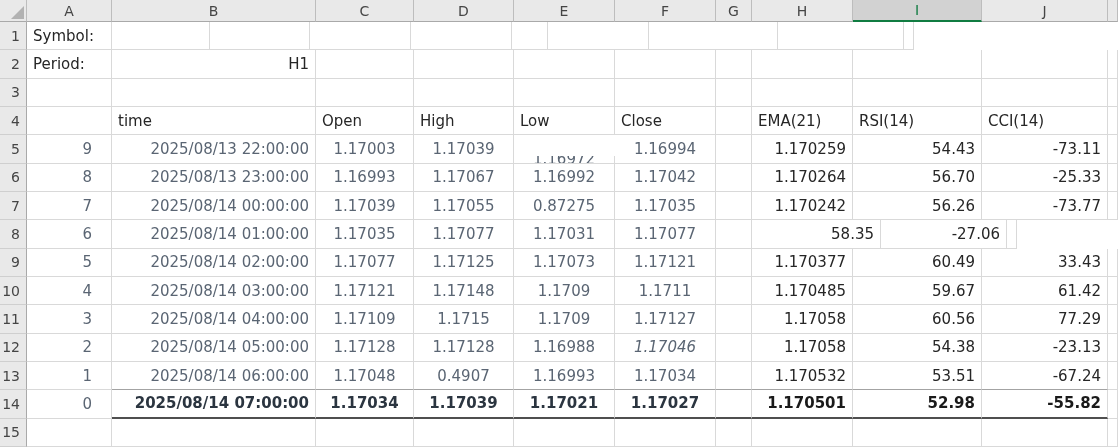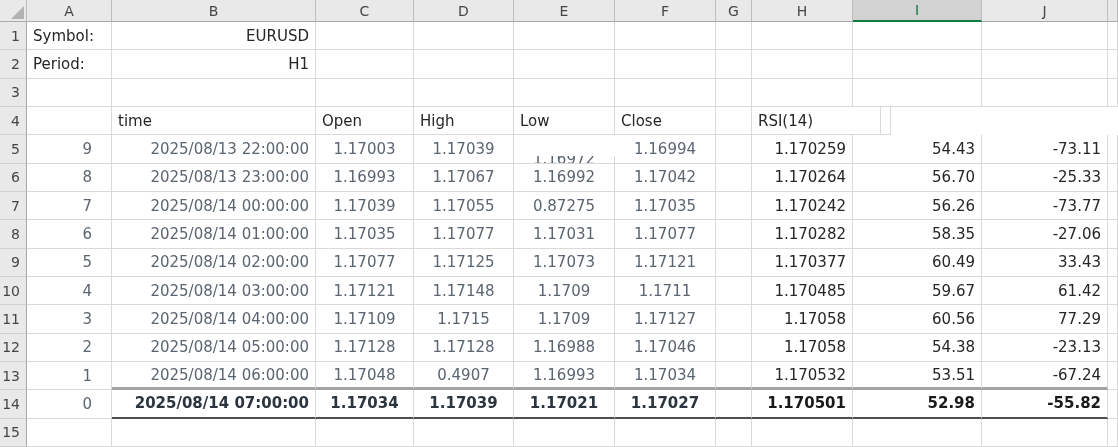--- a/index.html
+++ b/index.html
@@ -53,21 +53,21 @@
   }
   .al{justify-content:flex-start;padding-left:6px;}
   .ar{justify-content:flex-end;padding-right:6px;}
   .ac{justify-content:center;}
   .pada{padding-right:19px;}
   .tgray{color:#5a6573;}
   .tblk{color:#262626;}
   .tdark{color:#2b3540;}
   .tsum{color:#1a1a1a;}
   .bold{font-weight:bold;}
-  .sumt{border-bottom:3px solid #a3a3a3;}
+  .sumt{border-bottom:1px solid #a3a3a3;}
   .sumb{border-bottom:2px solid #4f4f4f;}
 </style>
 </head>
 <body>
 
 <div id="sheet">
     <div class="hdr-row">
       <div class="hdr-cell corner" style="width: 27px;"></div>
       <div class="hdr-cell" style="width: 85px;">A</div>
       <div class="hdr-cell" style="width: 204px;">B</div>
@@ -77,21 +77,20 @@
       <div class="hdr-cell" style="width: 101px;">F</div>
       <div class="hdr-cell" style="width: 36px;">G</div>
       <div class="hdr-cell" style="width: 101px;">H</div>
       <div class="hdr-cell sel" style="width: 129px;">I</div>
       <div class="hdr-cell" style="width: 126px;">J</div>
       <div class="hdr-cell" style="width: 10px;"></div>
     </div>
     <div class="row">
       <div class="rh" style="width: 27px;">1</div>
       <div class="cell al tblk" style="width: 85px;">Symbol:</div>
-      <div class="cell ar tblk" style="width: 204px;">EURUSD</div>
       <div class="cell " style="width: 98px;"></div>
       <div class="cell " style="width: 100px;"></div>
       <div class="cell " style="width: 101px;"></div>
       <div class="cell " style="width: 101px;"></div>
       <div class="cell " style="width: 36px;"></div>
       <div class="cell " style="width: 101px;"></div>
       <div class="cell " style="width: 129px;"></div>
       <div class="cell " style="width: 126px;"></div>
       <div class="cell " style="width: 10px;"></div>
     </div>
@@ -125,21 +124,23 @@
     </div>
     <div class="row">
       <div class="rh" style="width: 27px;">4</div>
       <div class="cell " style="width: 85px;"></div>
       <div class="cell al tblk" style="width: 204px;">time</div>
       <div class="cell al tblk" style="width: 98px;">Open</div>
       <div class="cell al tblk" style="width: 100px;">High</div>
       <div class="cell al tblk" style="width: 101px;">Low</div>
       <div class="cell al tblk" style="width: 101px;">Close</div>
       <div class="cell " style="width: 36px;"></div>
+      <div class="cell al tblk" style="width: 101px;">EMA(21)</div>
       <div class="cell al tblk" style="width: 129px;">RSI(14)</div>
+      <div class="cell al tblk" style="width: 126px;">CCI(14)</div>
       <div class="cell " style="width: 10px;"></div>
     </div>
     <div class="row">
       <div class="rh" style="width: 27px;">5</div>
       <div class="cell ar tgray pada" style="width: 85px;">9</div>
       <div class="cell ar tgray" style="width: 204px;">2025/08/13 22:00:00</div>
       <div class="cell ac tgray" style="width: 98px;">1.17003</div>
       <div class="cell ac tgray" style="width: 100px;">1.17039</div>
       <div class="cell ac tgray" style="width: 101px; margin-top: 21px;">1.16972</div>
       <div class="cell ac tgray" style="width: 101px;">1.16994</div>
@@ -179,21 +180,20 @@
     </div>
     <div class="row">
       <div class="rh" style="width: 27px;">8</div>
       <div class="cell ar tgray pada" style="width: 85px;">6</div>
       <div class="cell ar tgray" style="width: 204px;">2025/08/14 01:00:00</div>
       <div class="cell ac tgray" style="width: 98px;">1.17035</div>
       <div class="cell ac tgray" style="width: 100px;">1.17077</div>
       <div class="cell ac tgray" style="width: 101px;">1.17031</div>
       <div class="cell ac tgray" style="width: 101px;">1.17077</div>
       <div class="cell " style="width: 36px;"></div>
-      <div class="cell ar tblk" style="width: 101px;">1.170282</div>
       <div class="cell ar tblk" style="width: 129px;">58.35</div>
       <div class="cell ar tblk" style="width: 126px;">-27.06</div>
       <div class="cell " style="width: 10px;"></div>
     </div>
     <div class="row">
       <div class="rh" style="width: 27px;">9</div>
       <div class="cell ar tgray pada" style="width: 85px;">5</div>
       <div class="cell ar tgray" style="width: 204px;">2025/08/14 02:00:00</div>
       <div class="cell ac tgray" style="width: 98px;">1.17077</div>
       <div class="cell ac tgray" style="width: 100px;">1.17125</div>
@@ -233,21 +233,21 @@
       <div class="cell ar tblk" style="width: 126px;">77.29</div>
       <div class="cell " style="width: 10px;"></div>
     </div>
     <div class="row">
       <div class="rh" style="width: 27px;">12</div>
       <div class="cell ar tgray pada" style="width: 85px;">2</div>
       <div class="cell ar tgray" style="width: 204px;">2025/08/14 05:00:00</div>
       <div class="cell ac tgray" style="width: 98px;">1.17128</div>
       <div class="cell ac tgray" style="width: 100px;">1.17128</div>
       <div class="cell ac tgray" style="width: 101px;">1.16988</div>
-      <div class="cell ac tgray" style="width: 101px;">1.17046</div>
+      <div class="cell ac tgray" style="width: 101px; font-style: italic;">1.17046</div>
       <div class="cell " style="width: 36px;"></div>
       <div class="cell ar tblk" style="width: 101px;">1.17058</div>
       <div class="cell ar tblk" style="width: 129px;">54.38</div>
       <div class="cell ar tblk" style="width: 126px;">-23.13</div>
       <div class="cell " style="width: 10px;"></div>
     </div>
     <div class="row">
       <div class="rh" style="width: 27px;">13</div>
       <div class="cell ar tgray pada" style="width: 85px;">1</div>
       <div class="cell ar tgray sumt" style="width: 204px;">2025/08/14 06:00:00</div>

